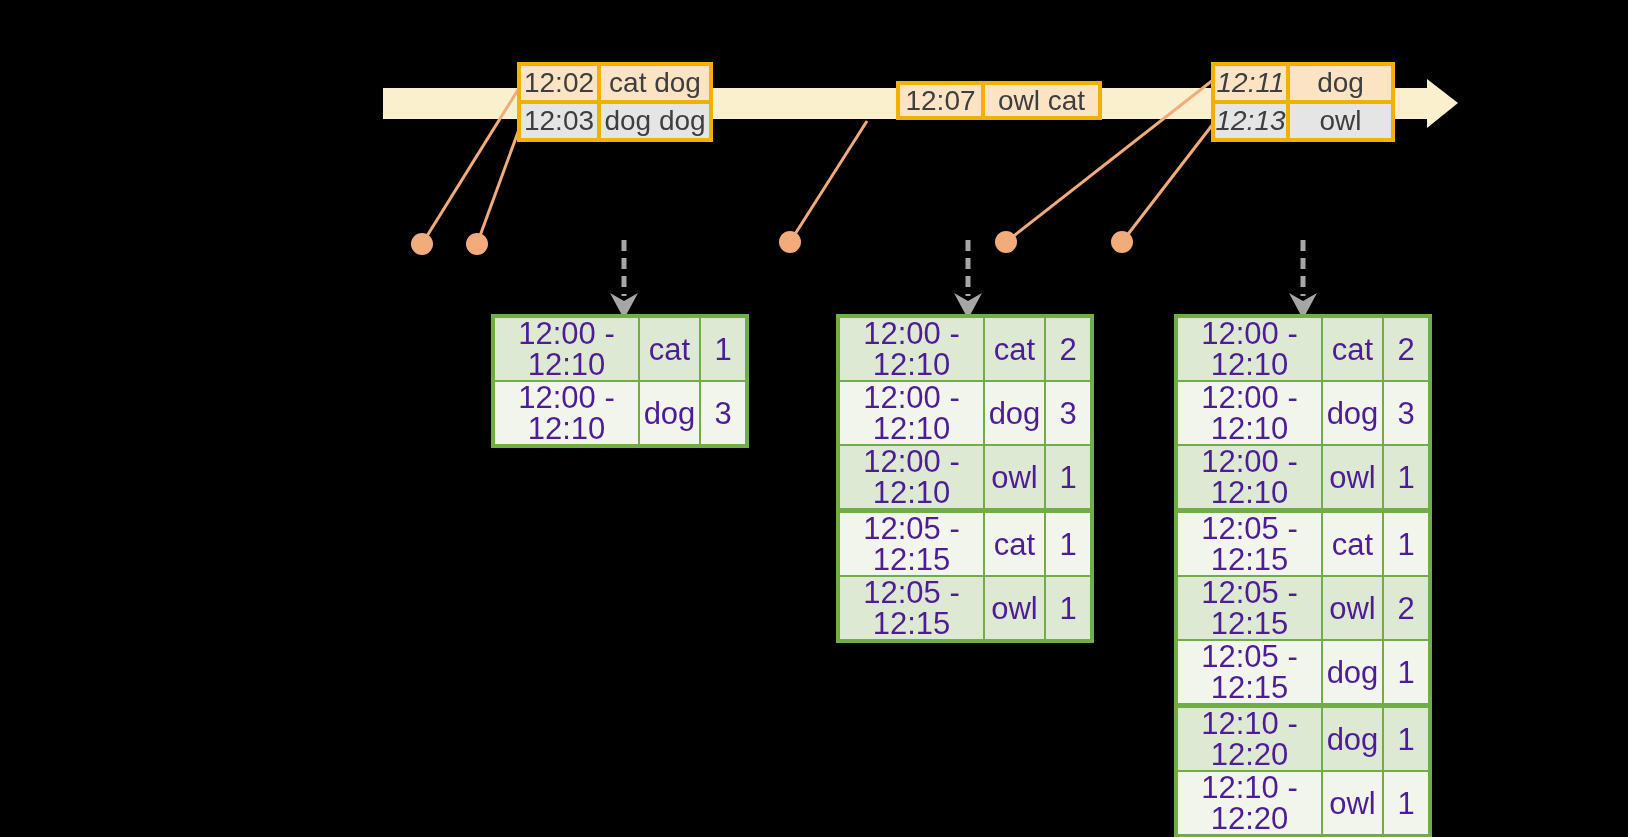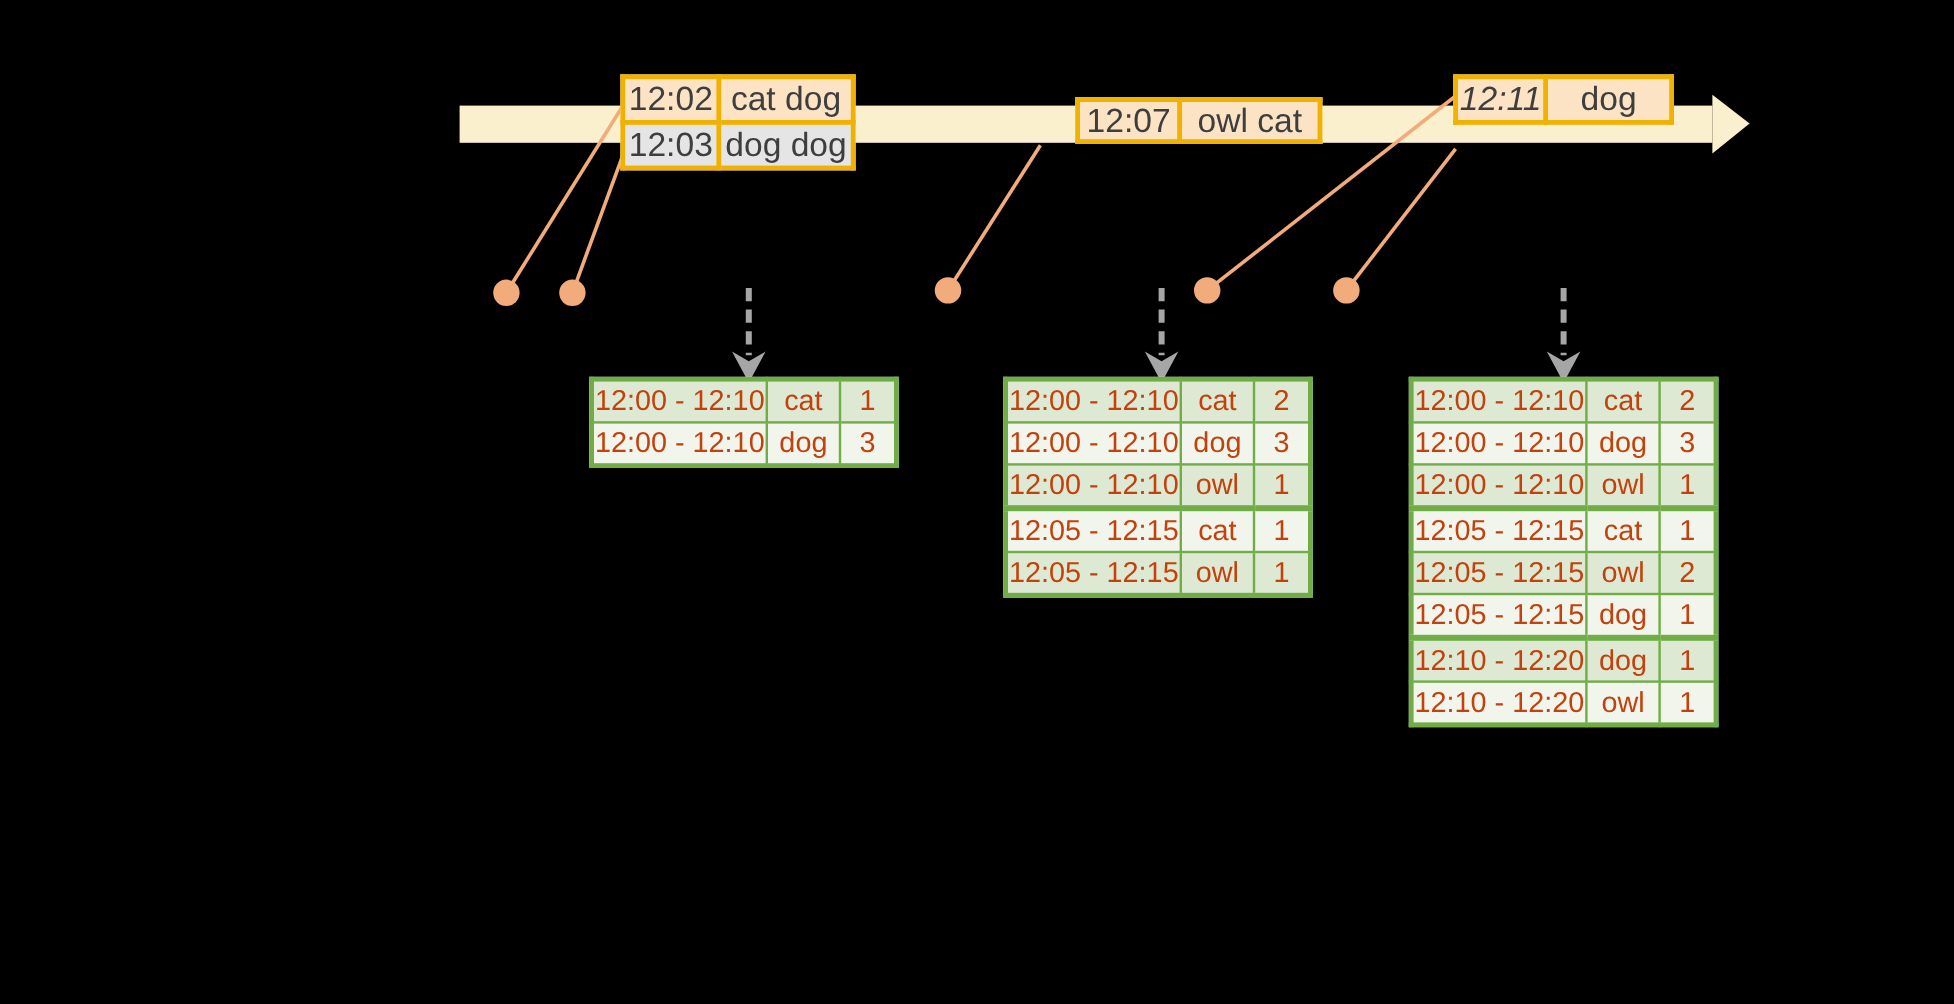--- a/index.html
+++ b/index.html
@@ -32,21 +32,21 @@
   #event-c td{height:34px;}
   #event-c td.t{width:71px;font-style:italic;}  #event-c td.w{width:101px;}
 
   
   table.result{
     position:absolute;border-collapse:collapse;z-index:3;
     border:4px solid #70AD47;background:#F1F5EC;
   }
   table.result td{
     border:2px solid #70AD47;
-    color:#c2410c;font-size:24px;text-align:center;
+    color:#4c1d95;font-size:31px;text-align:center;
     padding:0;line-height:1;height:33px;
   }
   table.result td.win{width:143px;}
   table.result td.word{width:59px;}
   table.result td.cnt{width:44px;}
   table.result tr.dark td{background:#DEE9D3;}
   table.result tr.light td{background:#F1F5EC;}
   table.result tr.group-start td{border-top:5px solid #70AD47;}
   #result-1{left:491px;top:314px;}
   #result-2{left:836px;top:314px;}
@@ -105,20 +105,24 @@
     </tr>
   </tbody>
     </table>
 
   <table class="event" id="event-c">
     <tbody>
         <tr class="dark">
       <td class="t">12:11</td>
       <td class="w">dog</td>
     </tr>
+    <tr class="light">
+      <td class="t">12:13</td>
+      <td class="w">owl</td>
+    </tr>
   </tbody>
     </table>
 
   <table class="result" id="result-1">
     <tbody>
         <tr class="dark">
       <td class="win">12:00 - 12:10</td>
       <td class="word">cat</td>
       <td class="cnt">1</td>
     </tr>

